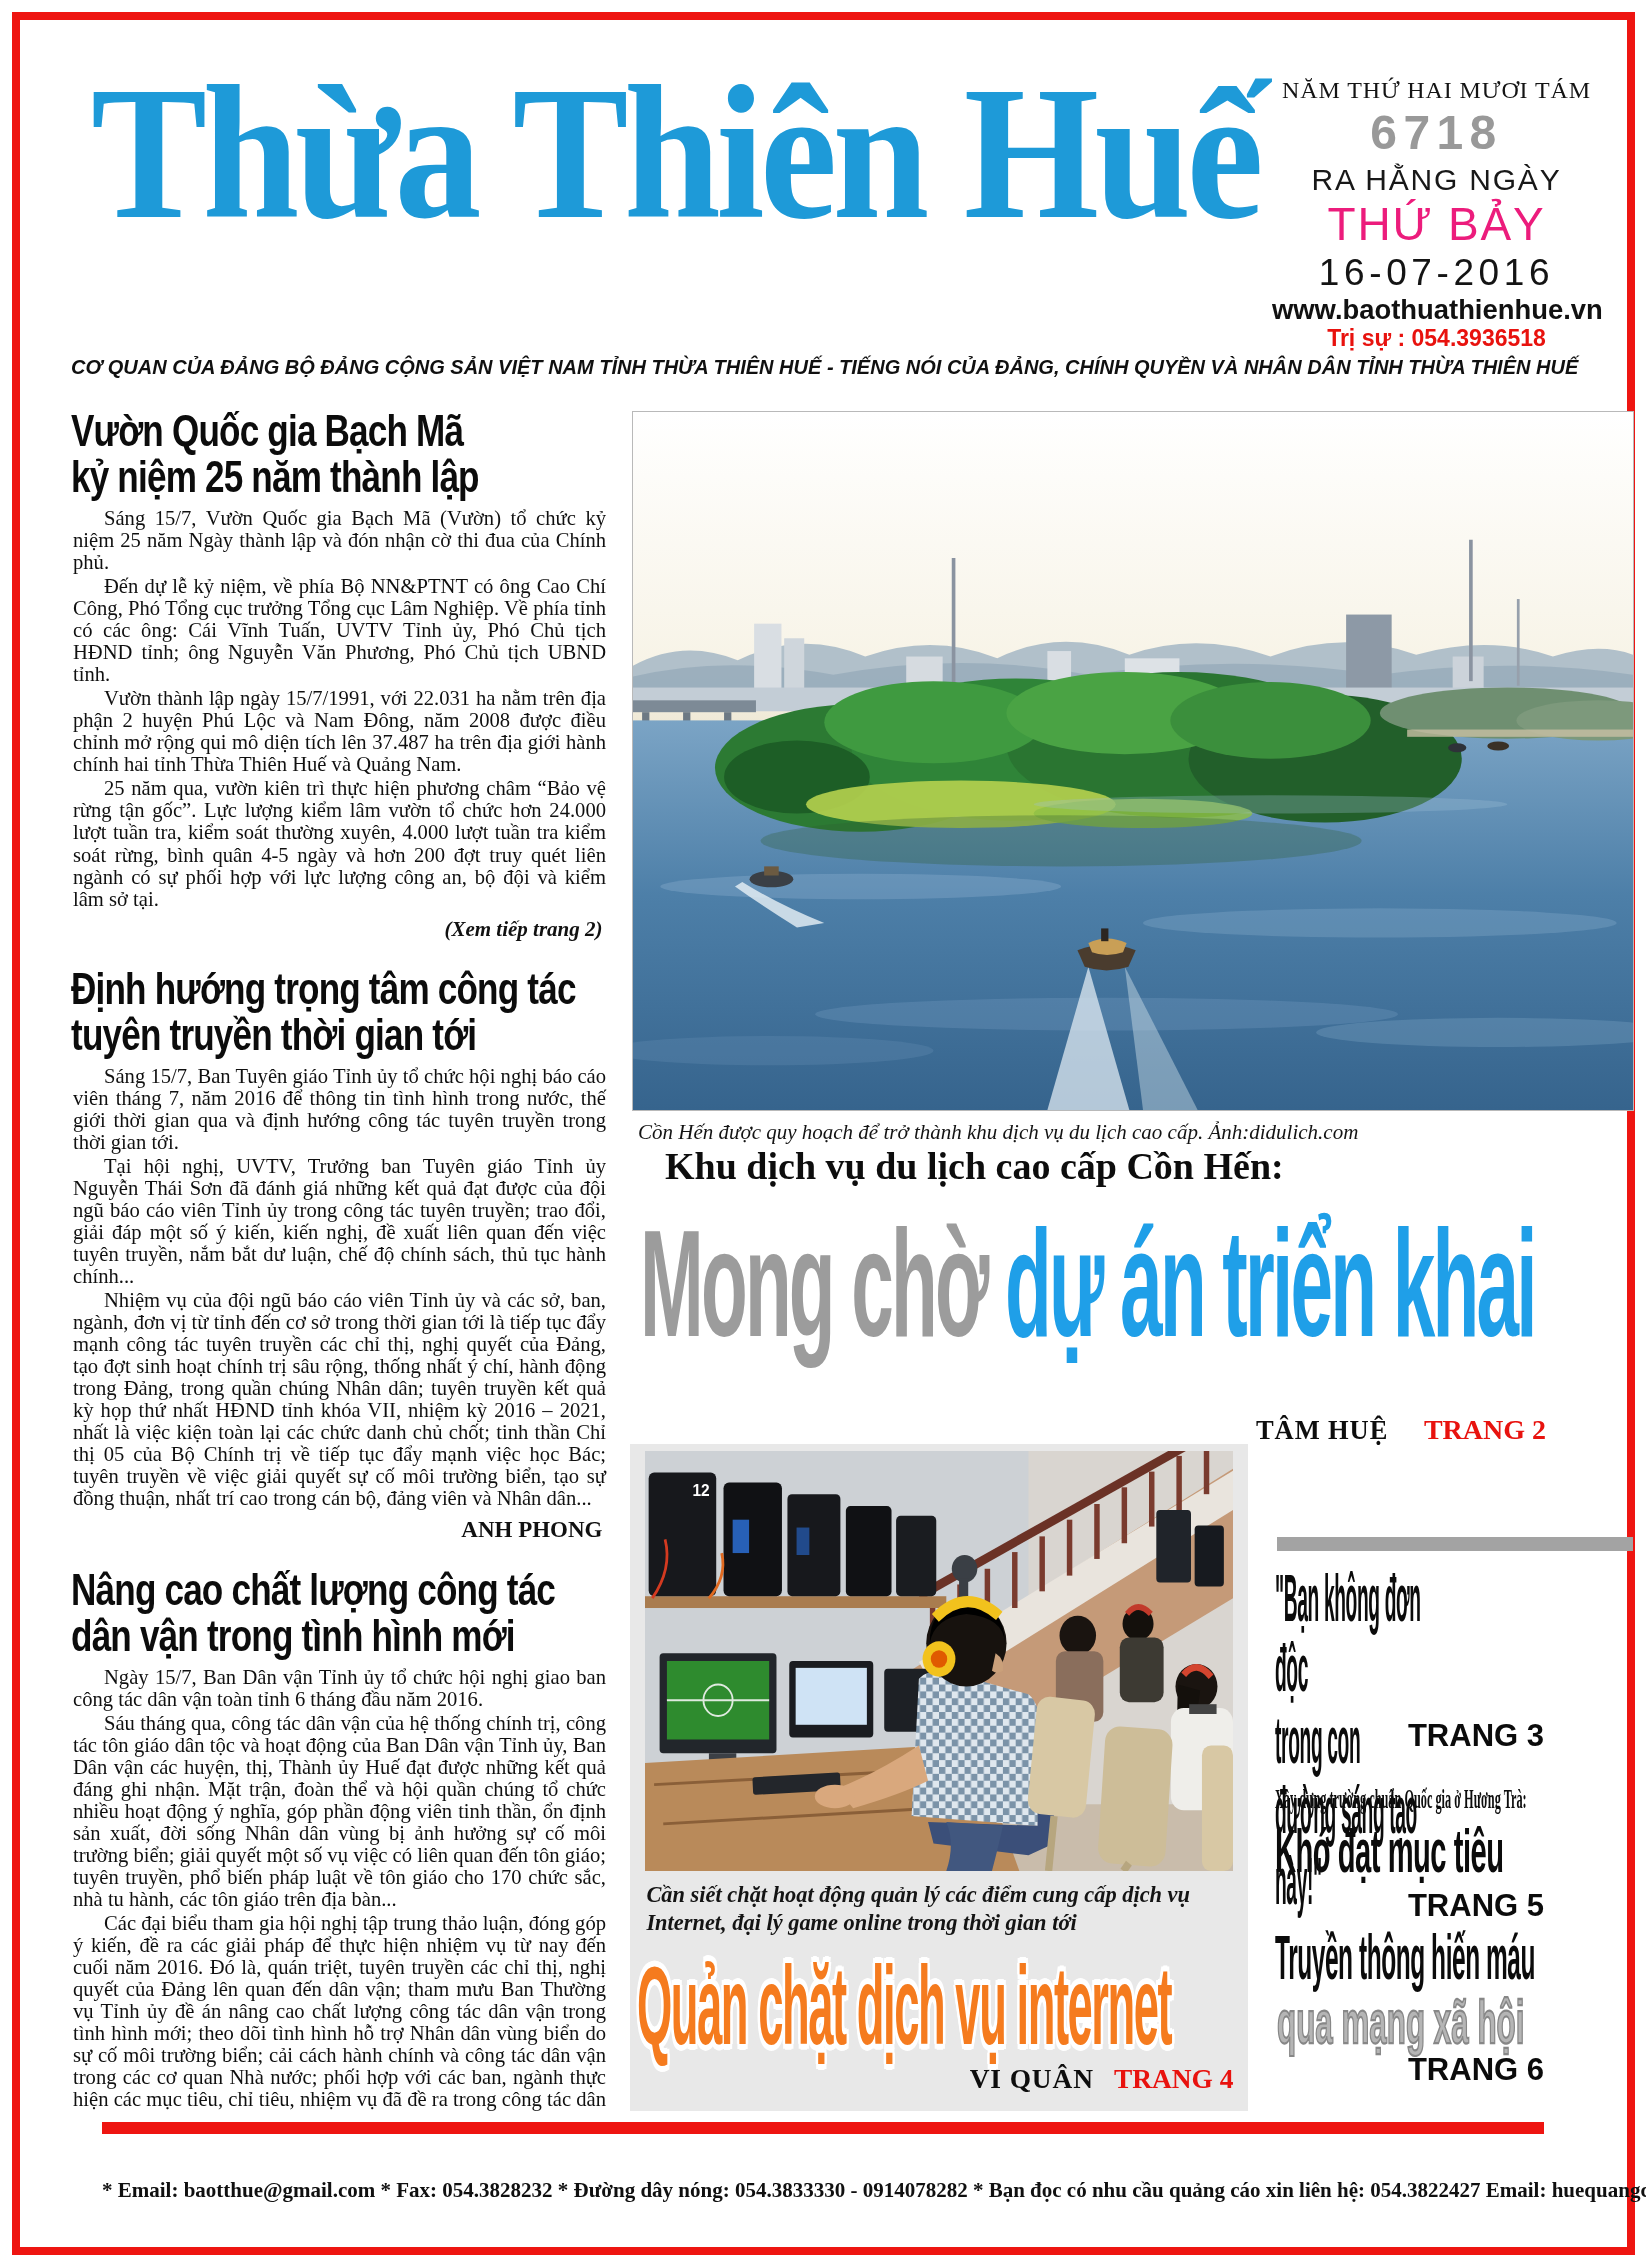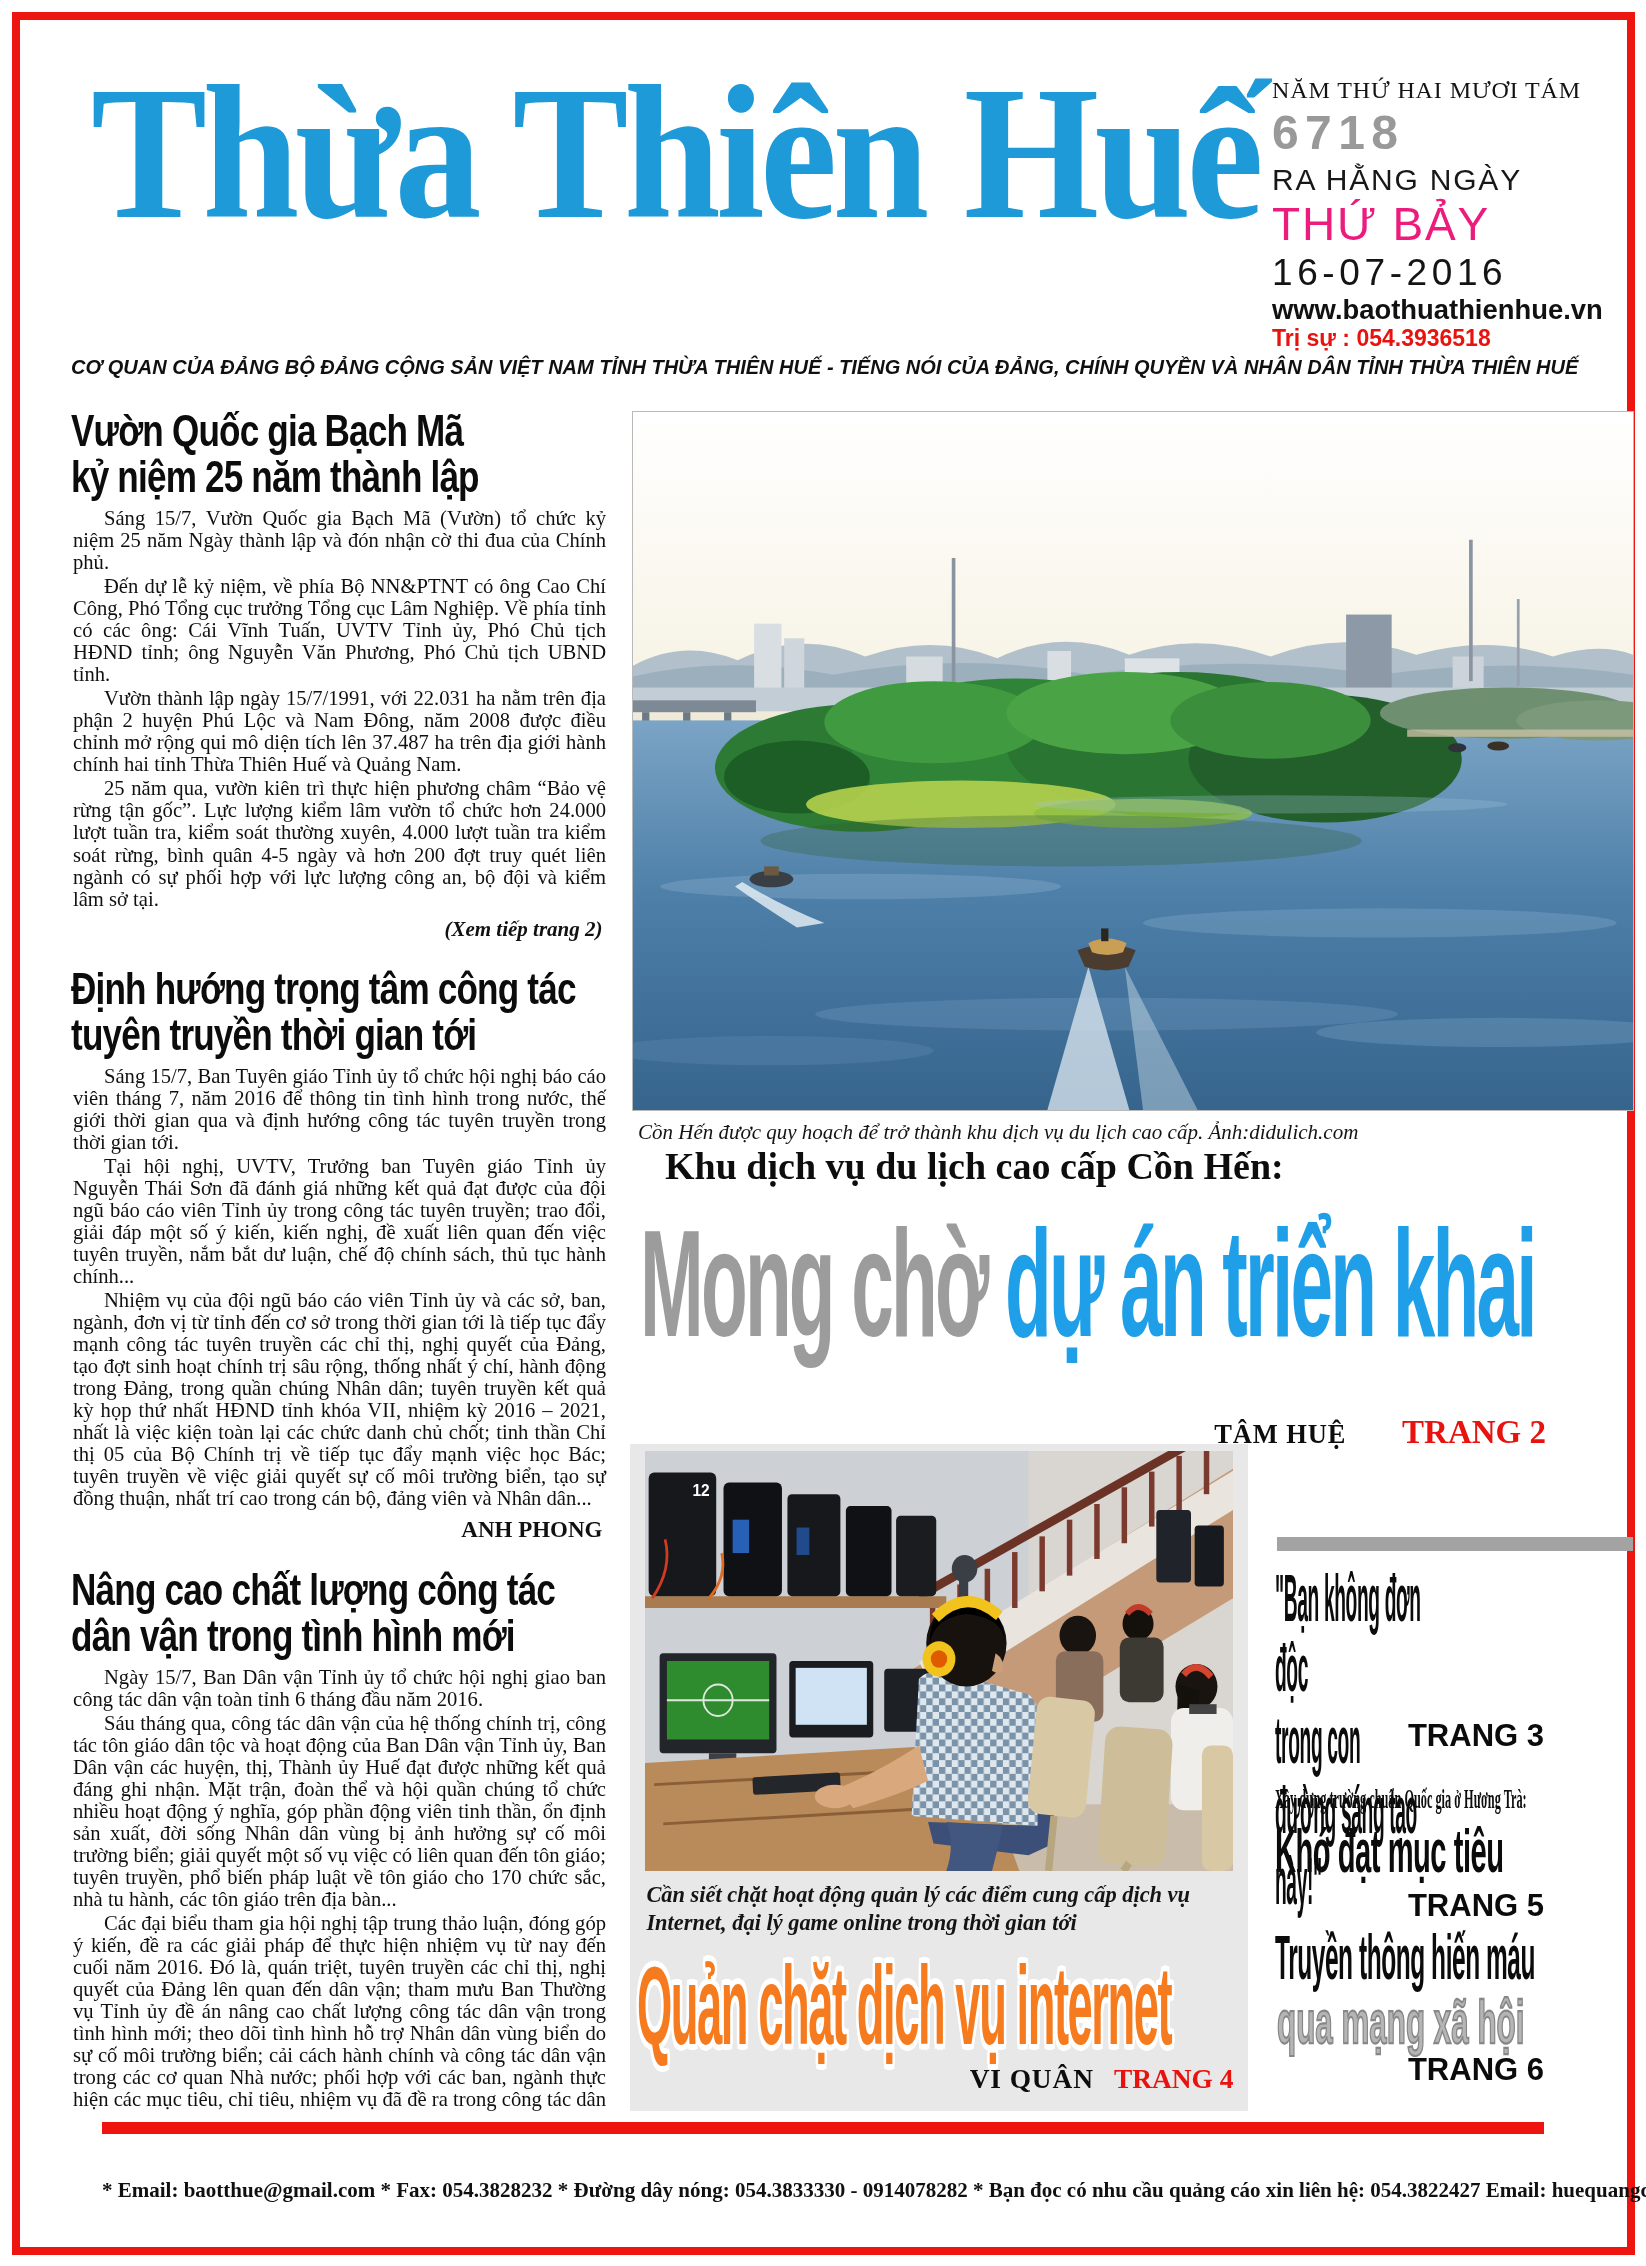--- a/index.html
+++ b/index.html
@@ -6,21 +6,21 @@
   body{width:1647px;height:2267px;position:relative;background:#ffffff;overflow:hidden;
        font-family:"Liberation Serif","DejaVu Serif",serif;color:#111;}
   .abs{position:absolute;}
   .serif{font-family:"Liberation Serif","DejaVu Serif",serif;}
 
   .page-frame{left:12px;top:12px;width:1623px;height:2243px;border:8.2px solid #ee1511;box-sizing:border-box;}
 
   
   .mast-title{left:91px;top:57px;width:1179px;font-size:174px;font-weight:bold;line-height:1;
               letter-spacing:-4.6px;color:#1e9ad8;transform:scaleY(1.10);transform-origin:0 0;}
-  .edition{left:1272px;top:77px;width:329px;text-align:left;line-height:1.12;}
+  .edition{left:1272px;top:77px;width:329px;text-align:center;line-height:1.12;}
   .ed-year{font-size:24px;letter-spacing:0.9px;color:#141414;}
   .ed-issue{font-family:"Liberation Sans",sans-serif;font-weight:bold;font-size:48px;letter-spacing:6.4px;color:#999999;margin-top:1.8px;}
   .ed-freq{font-family:"Liberation Sans",sans-serif;font-size:30px;letter-spacing:1.8px;color:#181818;margin-top:3.7px;}
   .ed-weekday{font-family:"Liberation Sans",sans-serif;font-weight:normal;font-size:46px;letter-spacing:1.8px;color:#ec1c7c;margin-top:1.8px;}
   .ed-date{font-family:"Liberation Sans",sans-serif;font-size:37px;letter-spacing:4.6px;color:#141414;margin-top:1.8px;}
   .ed-web{font-family:"Liberation Sans",sans-serif;font-weight:bold;font-size:27.4px;color:#111;margin-top:1.8px;}
   .ed-addr{font-family:"Liberation Sans",sans-serif;font-weight:bold;font-size:22px;color:#e8120e;margin-top:7.3px;}
   .ed-phone{font-family:"Liberation Sans",sans-serif;font-weight:bold;font-size:23px;color:#e8120e;}
   .mast-sub{left:71px;top:356px;width:1553px;font-family:"Liberation Sans",sans-serif;font-weight:bold;
             font-size:20px;letter-spacing:0px;white-space:nowrap;color:#101010;font-style:italic;}
@@ -39,21 +39,21 @@
   .river-photo{left:632px;top:411px;width:1002px;height:700px;border:0.9px solid #b9b9b9;box-sizing:border-box;background:#fff;}
   .river-photo svg{display:block;width:100%;height:100%;}
   .photo-cap1{left:638px;top:1120px;width:991px;font-style:italic;font-size:21px;color:#141414;}
   .main-kicker{left:665px;top:1144px;font-weight:bold;font-size:38px;color:#0d0d0d;}
   .main-hl{left:640px;top:1199px;font-family:"Liberation Sans",sans-serif;font-weight:bold;font-size:102px;
            letter-spacing:-3.7px;white-space:nowrap;transform:scale(0.75,1.5);transform-origin:0 0;line-height:1.1;}
   .hl-gray{color:#9c9c9c;}
   .hl-blue{color:#1f9fe8;}
   .tamhue{left:914px;top:1414px;width:632px;text-align:right;}
   .tamhue .who{font-weight:bold;font-size:26.5px;color:#0d0d0d;letter-spacing:0.9px;}
-  .tamhue .ref{font-weight:bold;font-size:33px;color:#e8120e;margin-left:52px;}
+  .tamhue .ref{font-weight:bold;font-size:28px;color:#e8120e;margin-left:32px;}
 
   
   .net-panel{left:630px;top:1444px;width:618px;height:667px;background:#e8e8e8;}
   .net-photo{position:absolute;left:14.6px;top:7.3px;width:588px;height:420px;background:#737373;}
   .net-photo svg{display:block;width:100%;height:100%;}
   .photo-cap2{position:absolute;left:16.4px;top:437px;width:581px;font-weight:bold;font-style:italic;
               font-size:22.4px;line-height:1.25;color:#141414;}
   .net-hl{position:absolute;left:7.3px;top:498px;font-family:"Liberation Sans",sans-serif;font-weight:bold;
           font-size:84px;letter-spacing:-2.7px;white-space:nowrap;color:#f57b1e;
           transform:scale(0.54,1.32);transform-origin:0 0;

